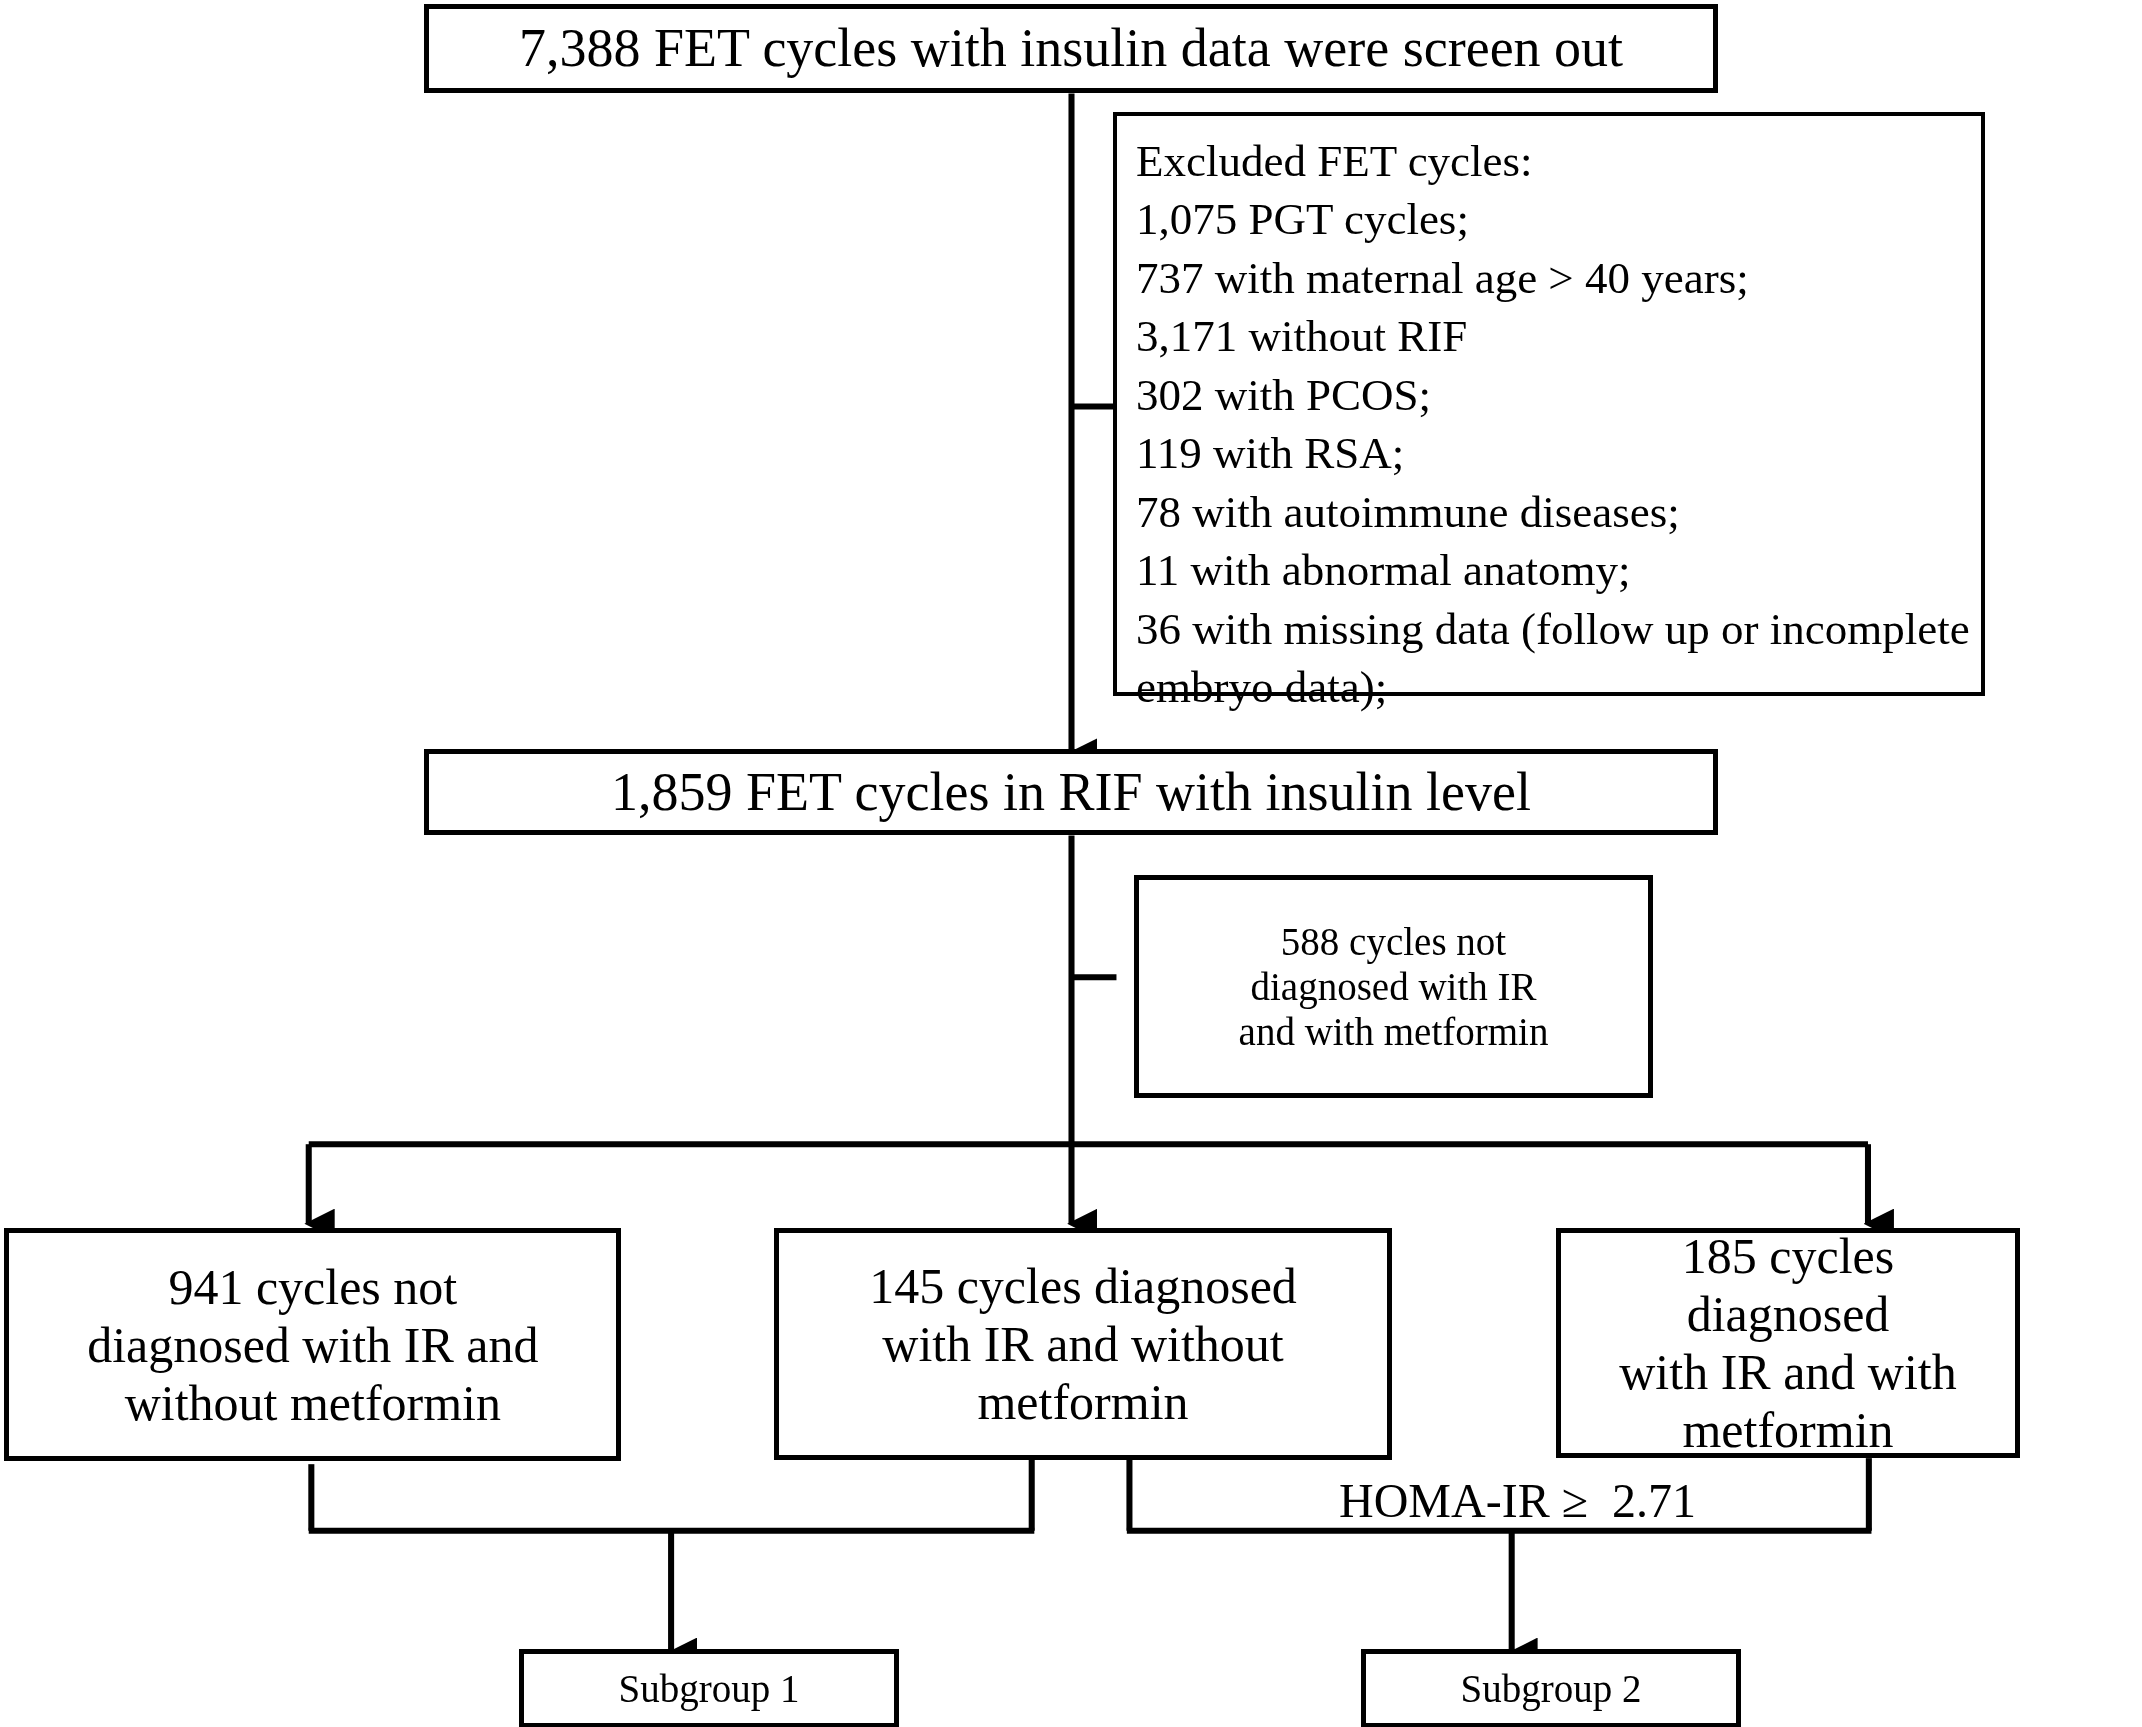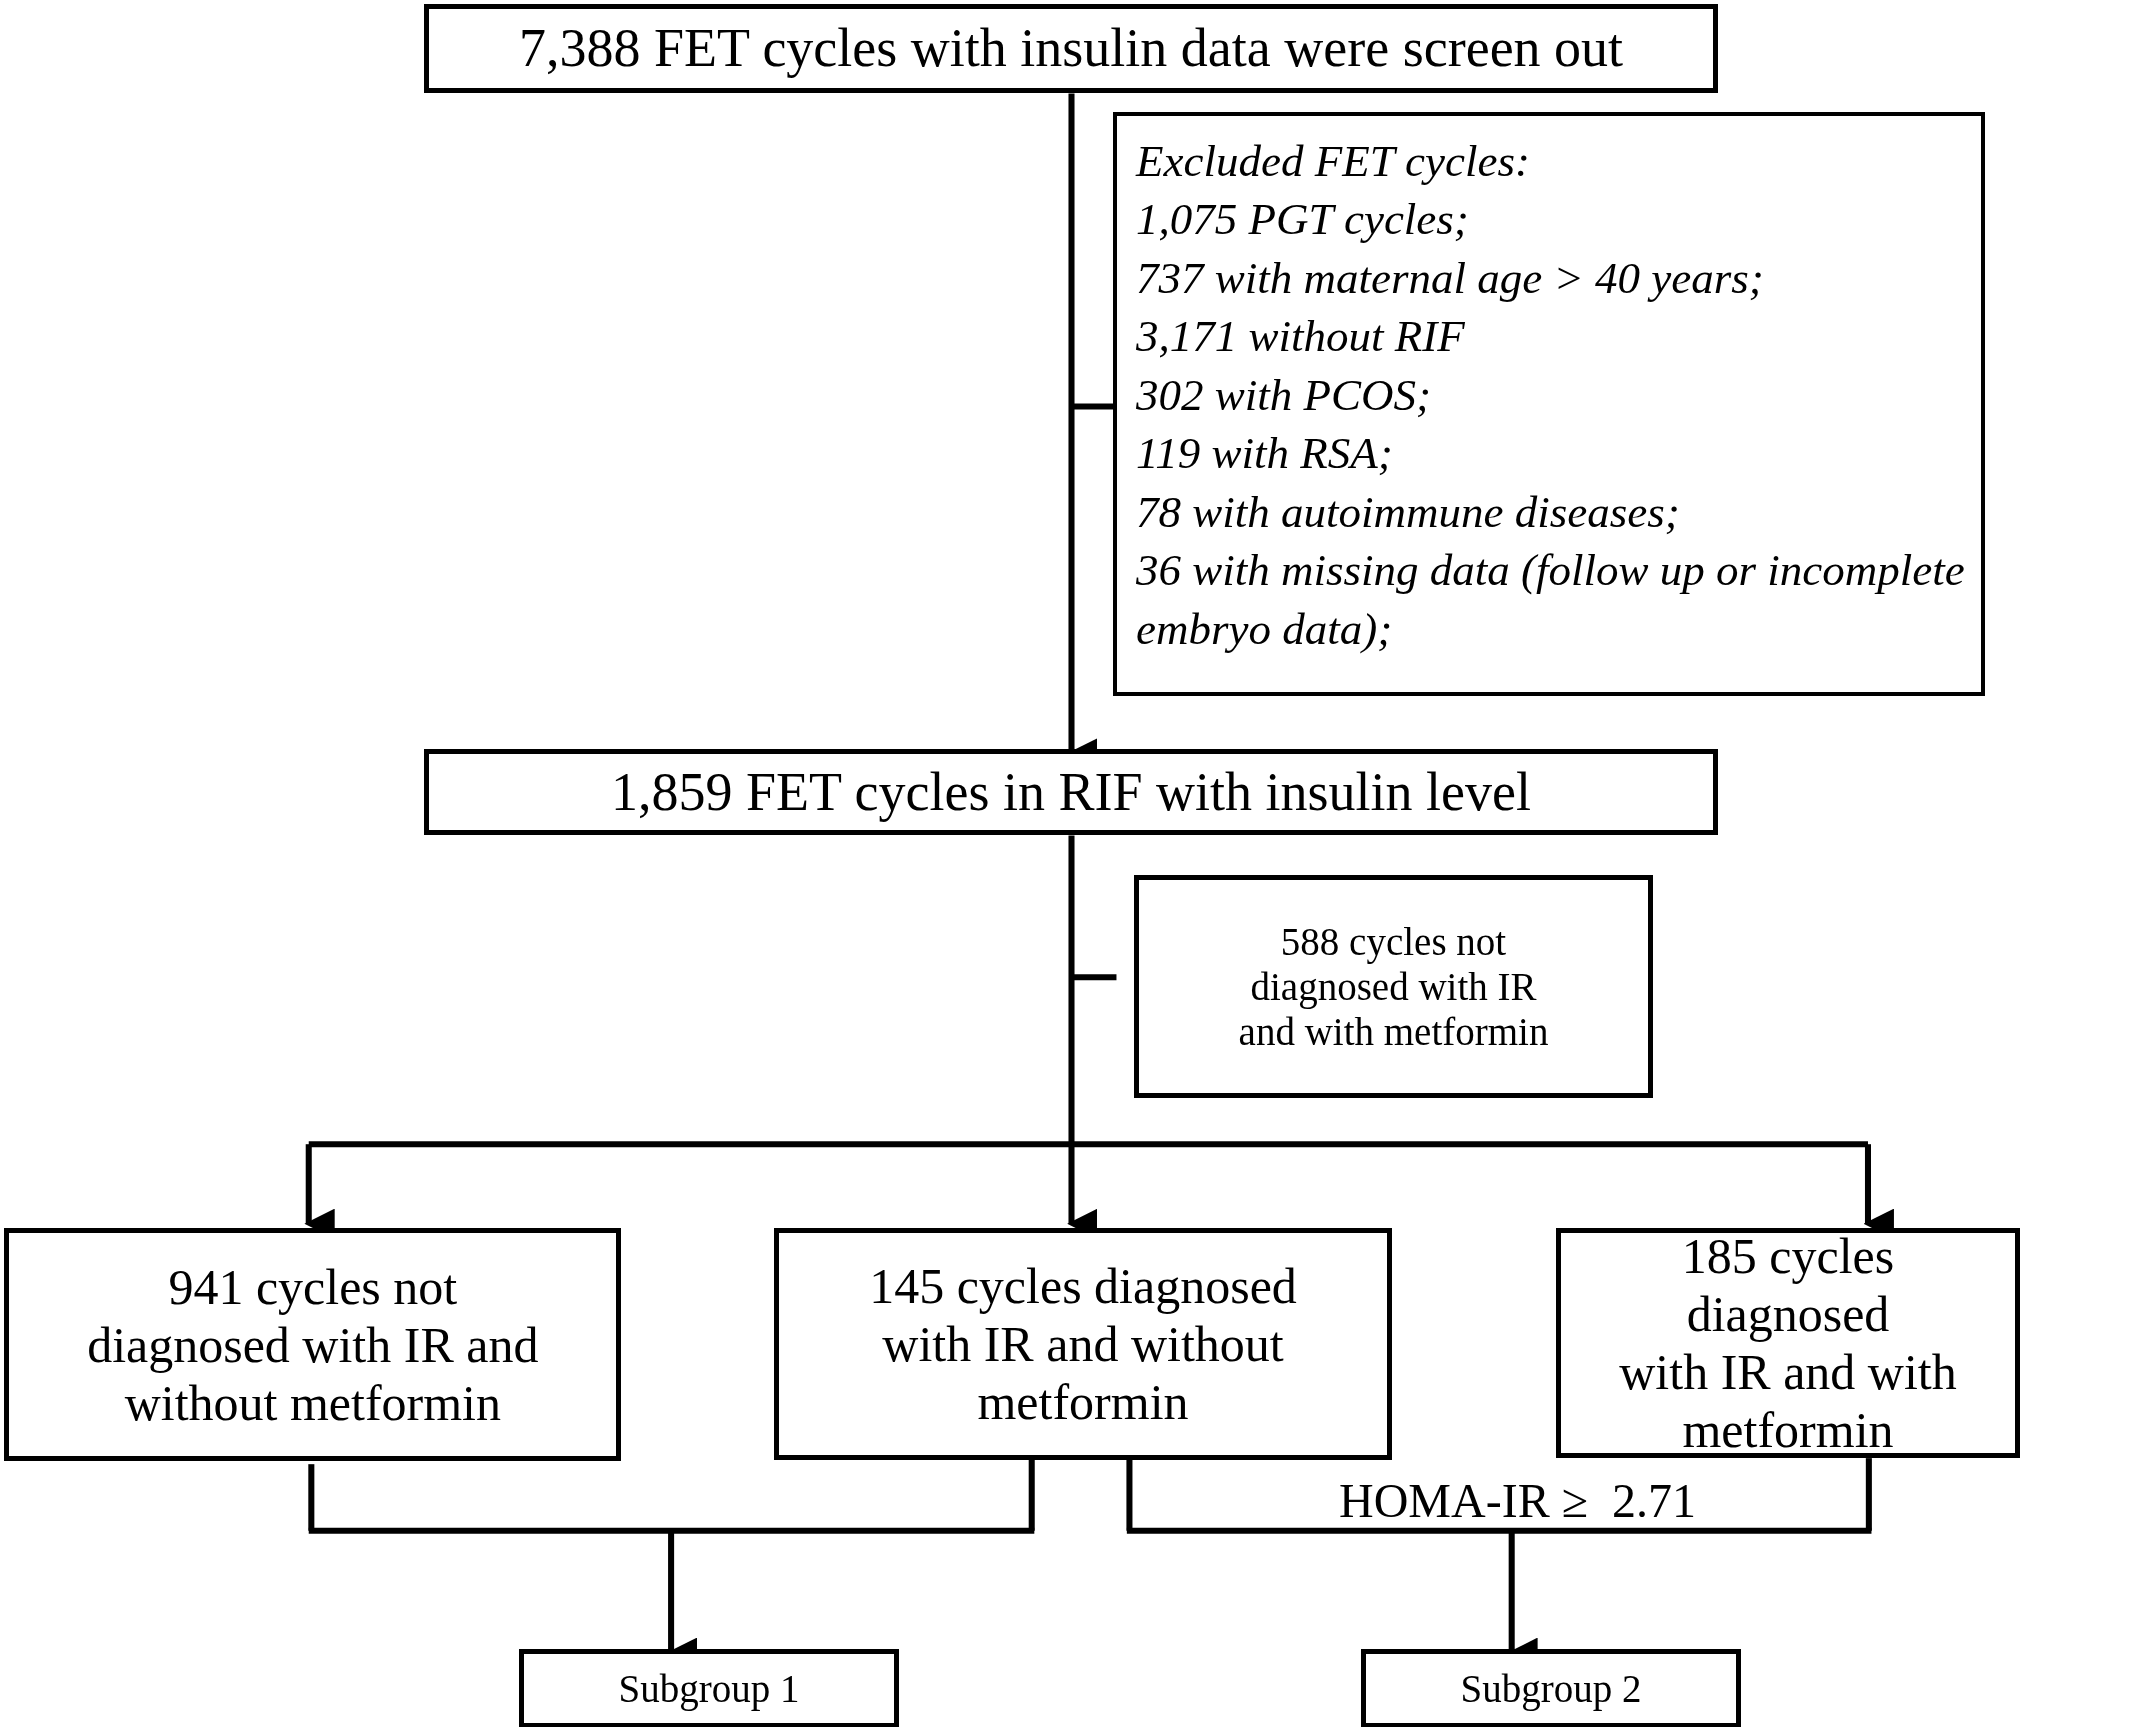--- a/index.html
+++ b/index.html
@@ -48,21 +48,20 @@
   .node.banner { font-size: 54px; }
   .node.cell   { font-size: 50px; }
   .node.small  { font-size: 39px; }
   .node.excl {
     display: block;
     text-align: left;
     border-width: 4.3px;
     padding: 15.6px 19px 8.6px 19px;
     font-size: 45px;
     line-height: 1.30;
-    font-style: italic;
   }
   .node.excl .line {
     display: block;
     white-space: pre;
   }
   .edge-label {
     position: absolute;
     color: #000000;
     font-family: "Liberation Serif", "DejaVu Serif", serif;
     font-size: 48px;
@@ -116,20 +115,21 @@
   </div>
 
   <div class="node excl" style="left:1113px; top:112px; width:872px; height:584px;">
     <span class="line">Excluded FET cycles:</span>
     <span class="line">1,075 PGT cycles;</span>
     <span class="line">737 with maternal age &gt; 40 years;</span>
     <span class="line">3,171 without RIF</span>
     <span class="line">302 with PCOS;</span>
     <span class="line">119 with RSA;</span>
     <span class="line">78 with autoimmune diseases;</span>
+    <span class="line">11 with abnormal anatomy;</span>
     <span class="line">36 with missing data (follow up or incomplete</span>
     <span class="line">embryo data);</span>
   </div>
 
   <div class="node banner" style="left:424px; top:749px; width:1294px; height:86px;">
     <span class="txt">1,859 FET cycles in RIF with insulin level</span>
   </div>
 
   <div class="node small" style="left:1134px; top:875px; width:519px; height:223px;">
     <span class="txt">588 cycles not

